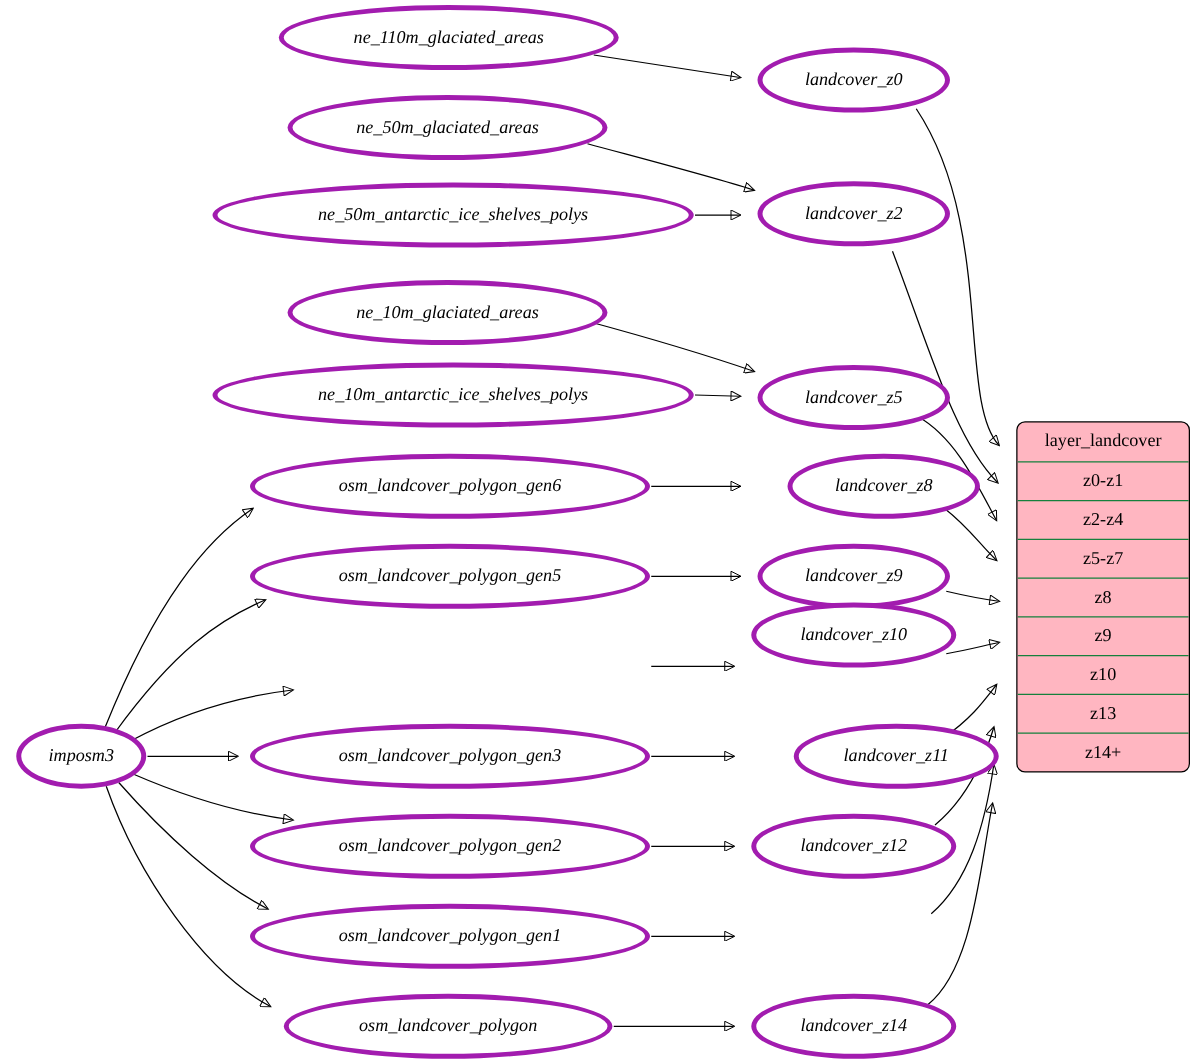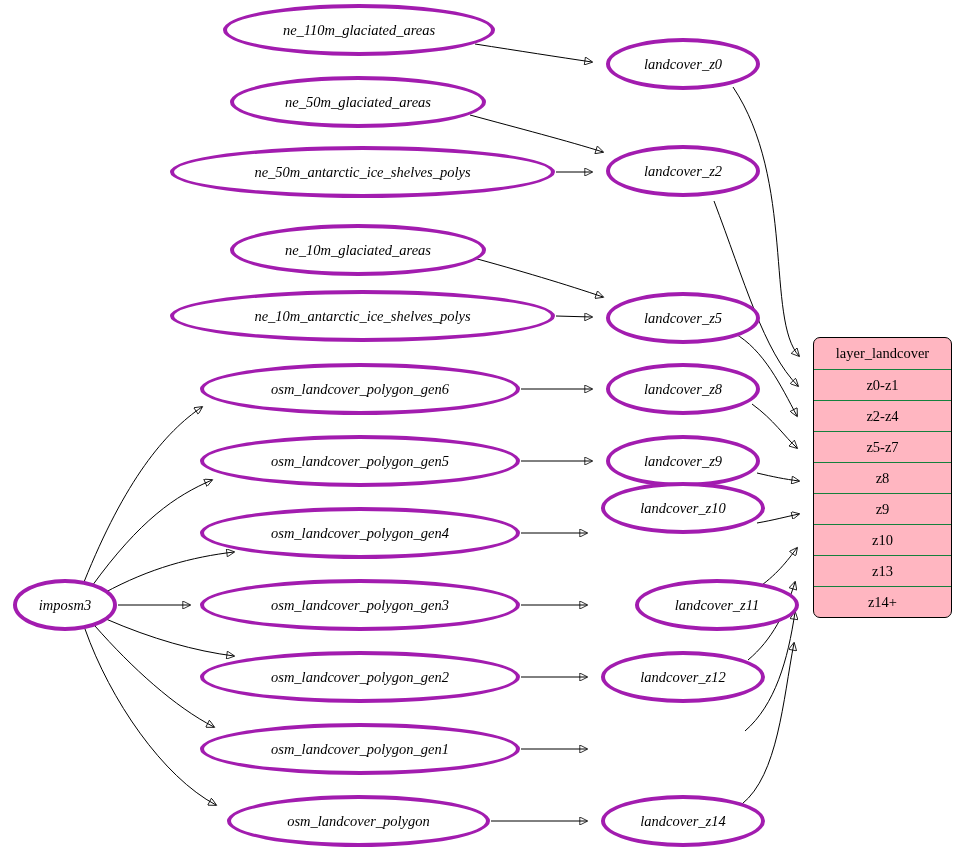--- a/index.html
+++ b/index.html
@@ -73,30 +73,29 @@
   <div class="ellipse" style="left:13px;top:579px;width:104px">imposm3</div>
 
   <div class="ellipse" style="left:223px;top:4px;width:272px">ne_110m_glaciated_areas</div>
   <div class="ellipse" style="left:230px;top:76px;width:256px">ne_50m_glaciated_areas</div>
   <div class="ellipse" style="left:170px;top:146px;width:385px">ne_50m_antarctic_ice_shelves_polys</div>
   <div class="ellipse" style="left:230px;top:224px;width:256px">ne_10m_glaciated_areas</div>
   <div class="ellipse" style="left:170px;top:290px;width:385px">ne_10m_antarctic_ice_shelves_polys</div>
 
   <div class="ellipse" style="left:200px;top:363px;width:320px">osm_landcover_polygon_gen6</div>
   <div class="ellipse" style="left:200px;top:435px;width:320px">osm_landcover_polygon_gen5</div>
-  <div class="ellipse" style="left:200px;top:507px;width:320px">osm_landcover_polygon_gen4</div>
   <div class="ellipse" style="left:200px;top:579px;width:320px">osm_landcover_polygon_gen3</div>
   <div class="ellipse" style="left:200px;top:651px;width:320px">osm_landcover_polygon_gen2</div>
   <div class="ellipse" style="left:200px;top:723px;width:320px">osm_landcover_polygon_gen1</div>
   <div class="ellipse" style="left:227px;top:795px;width:263px">osm_landcover_polygon</div>
 
   <div class="ellipse" style="left:606px;top:38px;width:154px">landcover_z0</div>
   <div class="ellipse" style="left:606px;top:145px;width:154px">landcover_z2</div>
   <div class="ellipse" style="left:606px;top:292px;width:154px">landcover_z5</div>
-  <div class="ellipse" style="left:606px;top:363px;width:154px">landcover_z8</div>
+  <div class="ellipse" style="left:630px;top:363px;width:154px">landcover_z8</div>
   <div class="ellipse" style="left:606px;top:435px;width:154px">landcover_z9</div>
   <div class="ellipse" style="left:601px;top:482px;width:164px">landcover_z10</div>
   <div class="ellipse" style="left:635px;top:579px;width:164px">landcover_z11</div>
   <div class="ellipse" style="left:601px;top:651px;width:164px">landcover_z12</div>
   <div class="ellipse" style="left:601px;top:795px;width:164px">landcover_z14</div>
 
   <div class="layer-table">
     <div class="lt-cell">layer_landcover</div>
     <div class="lt-cell">z0-z1</div>
     <div class="lt-cell">z2-z4</div>

